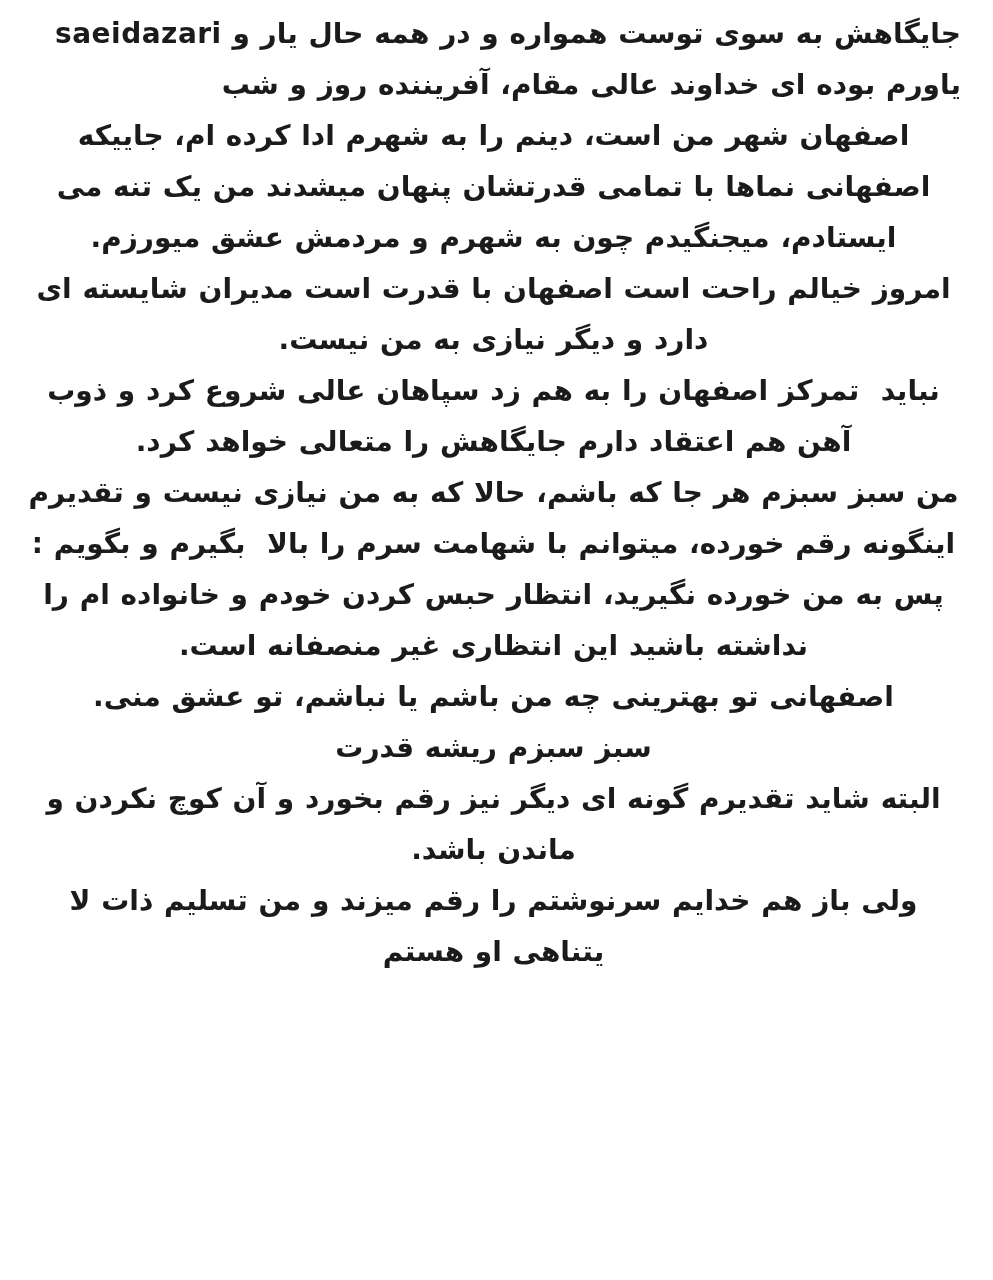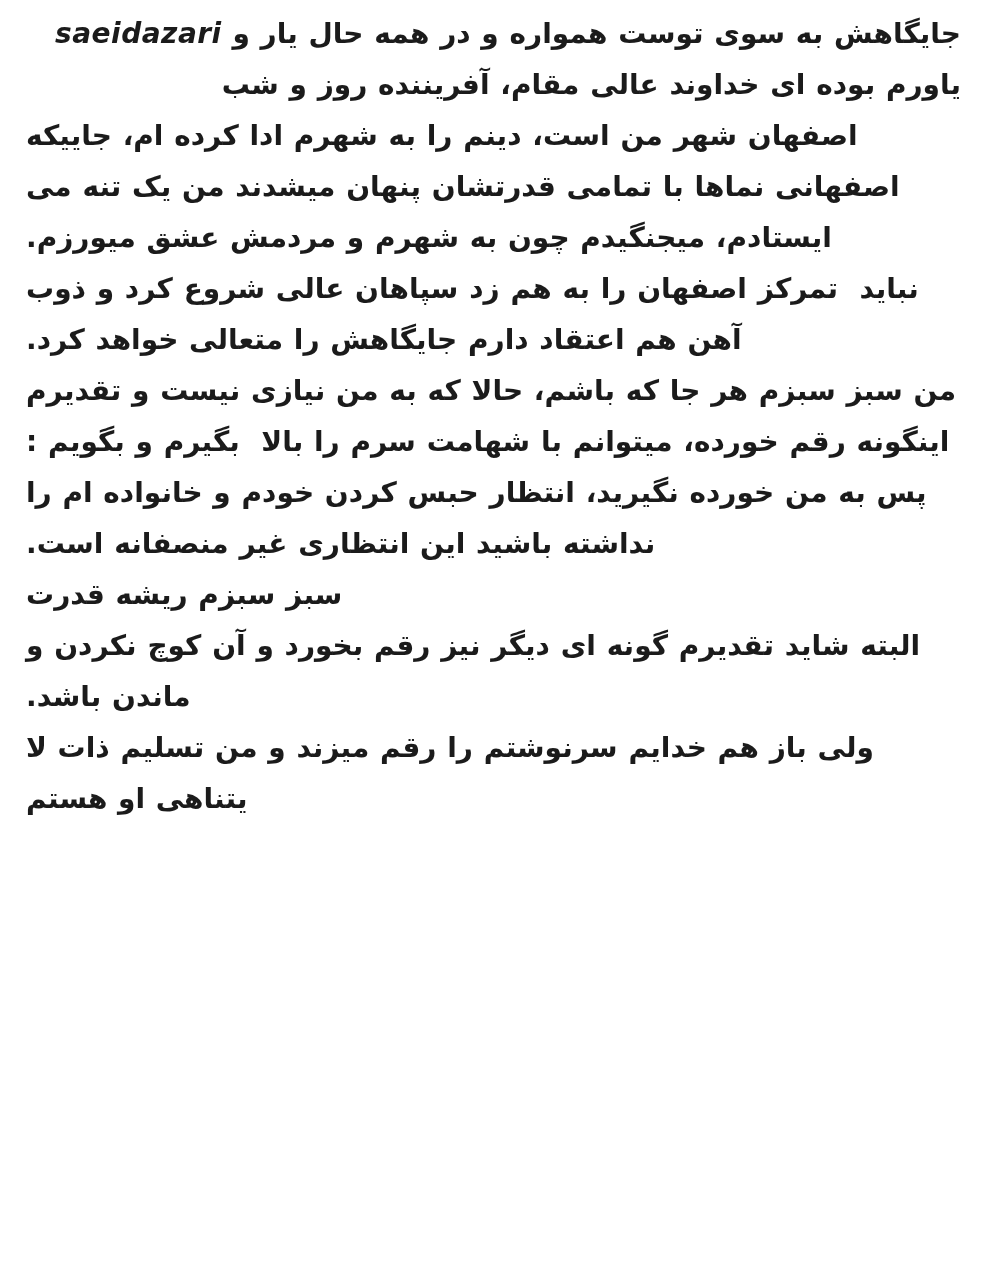--- a/index.html
+++ b/index.html
@@ -18,44 +18,45 @@
     font-family: "DejaVu Sans", sans-serif;
     color: #1b1b1b;
     font-size: 28px;
     font-weight: 600;
     line-height: 51px;
   }
   .para {
     margin: 0;
     padding: 0;
     direction: rtl;
-    text-align: left;
+    text-align: center;
     white-space: pre-wrap;
     word-spacing: 1px;
   }
   .para-first {
     direction: ltr; 
     text-align: right;
   }
   .username {
     font-weight: 700;
     letter-spacing: 0.5px;
     direction: ltr;
     unicode-bidi: embed;
-    font-style: italic;
   }
 </style>
 </head>
 <body>
 
 <div class="page">
 
   <p class="para para-first"><span class="username">saeidazari</span> <span>جایگاهش به سوی توست همواره و در همه حال یار و یاورم بوده ای خداوند عالی مقام، آفریننده روز و شب</span></p>
 
   <p class="para">اصفهان شهر من است، دینم را به شهرم ادا کرده ام، جاییکه اصفهانی نماها با تمامی قدرتشان پنهان میشدند من یک تنه می ایستادم، میجنگیدم چون به شهرم و مردمش عشق میورزم.</p>
+  <p class="para">امروز خیالم راحت است اصفهان با قدرت است مدیران شایسته ای دارد و دیگر نیازی به من نیست.</p>
   <p class="para">نباید  تمرکز اصفهان را به هم زد سپاهان عالی شروع کرد و ذوب آهن هم اعتقاد دارم جایگاهش را متعالی خواهد کرد.</p>
   <p class="para">من سبز سبزم هر جا که باشم، حالا که به من نیازی نیست و تقدیرم اینگونه رقم خورده، میتوانم با شهامت سرم را بالا  بگیرم و بگویم :</p>
   <p class="para">پس به من خورده نگیرید، انتظار حبس کردن خودم و خانواده ام را نداشته باشید این انتظاری غیر منصفانه است.</p>
+  <p class="para">اصفهانی تو بهترینی چه من باشم یا نباشم، تو عشق منی.</p>
   <p class="para">سبز سبزم ریشه قدرت</p>
   <p class="para">البته شاید تقدیرم گونه ای دیگر نیز رقم بخورد و آن کوچ نکردن و ماندن باشد.</p>
   <p class="para">ولی باز هم خدایم سرنوشتم را رقم میزند و من تسلیم ذات لا یتناهی او هستم</p>
 
 </div>
 
 </body></html>

